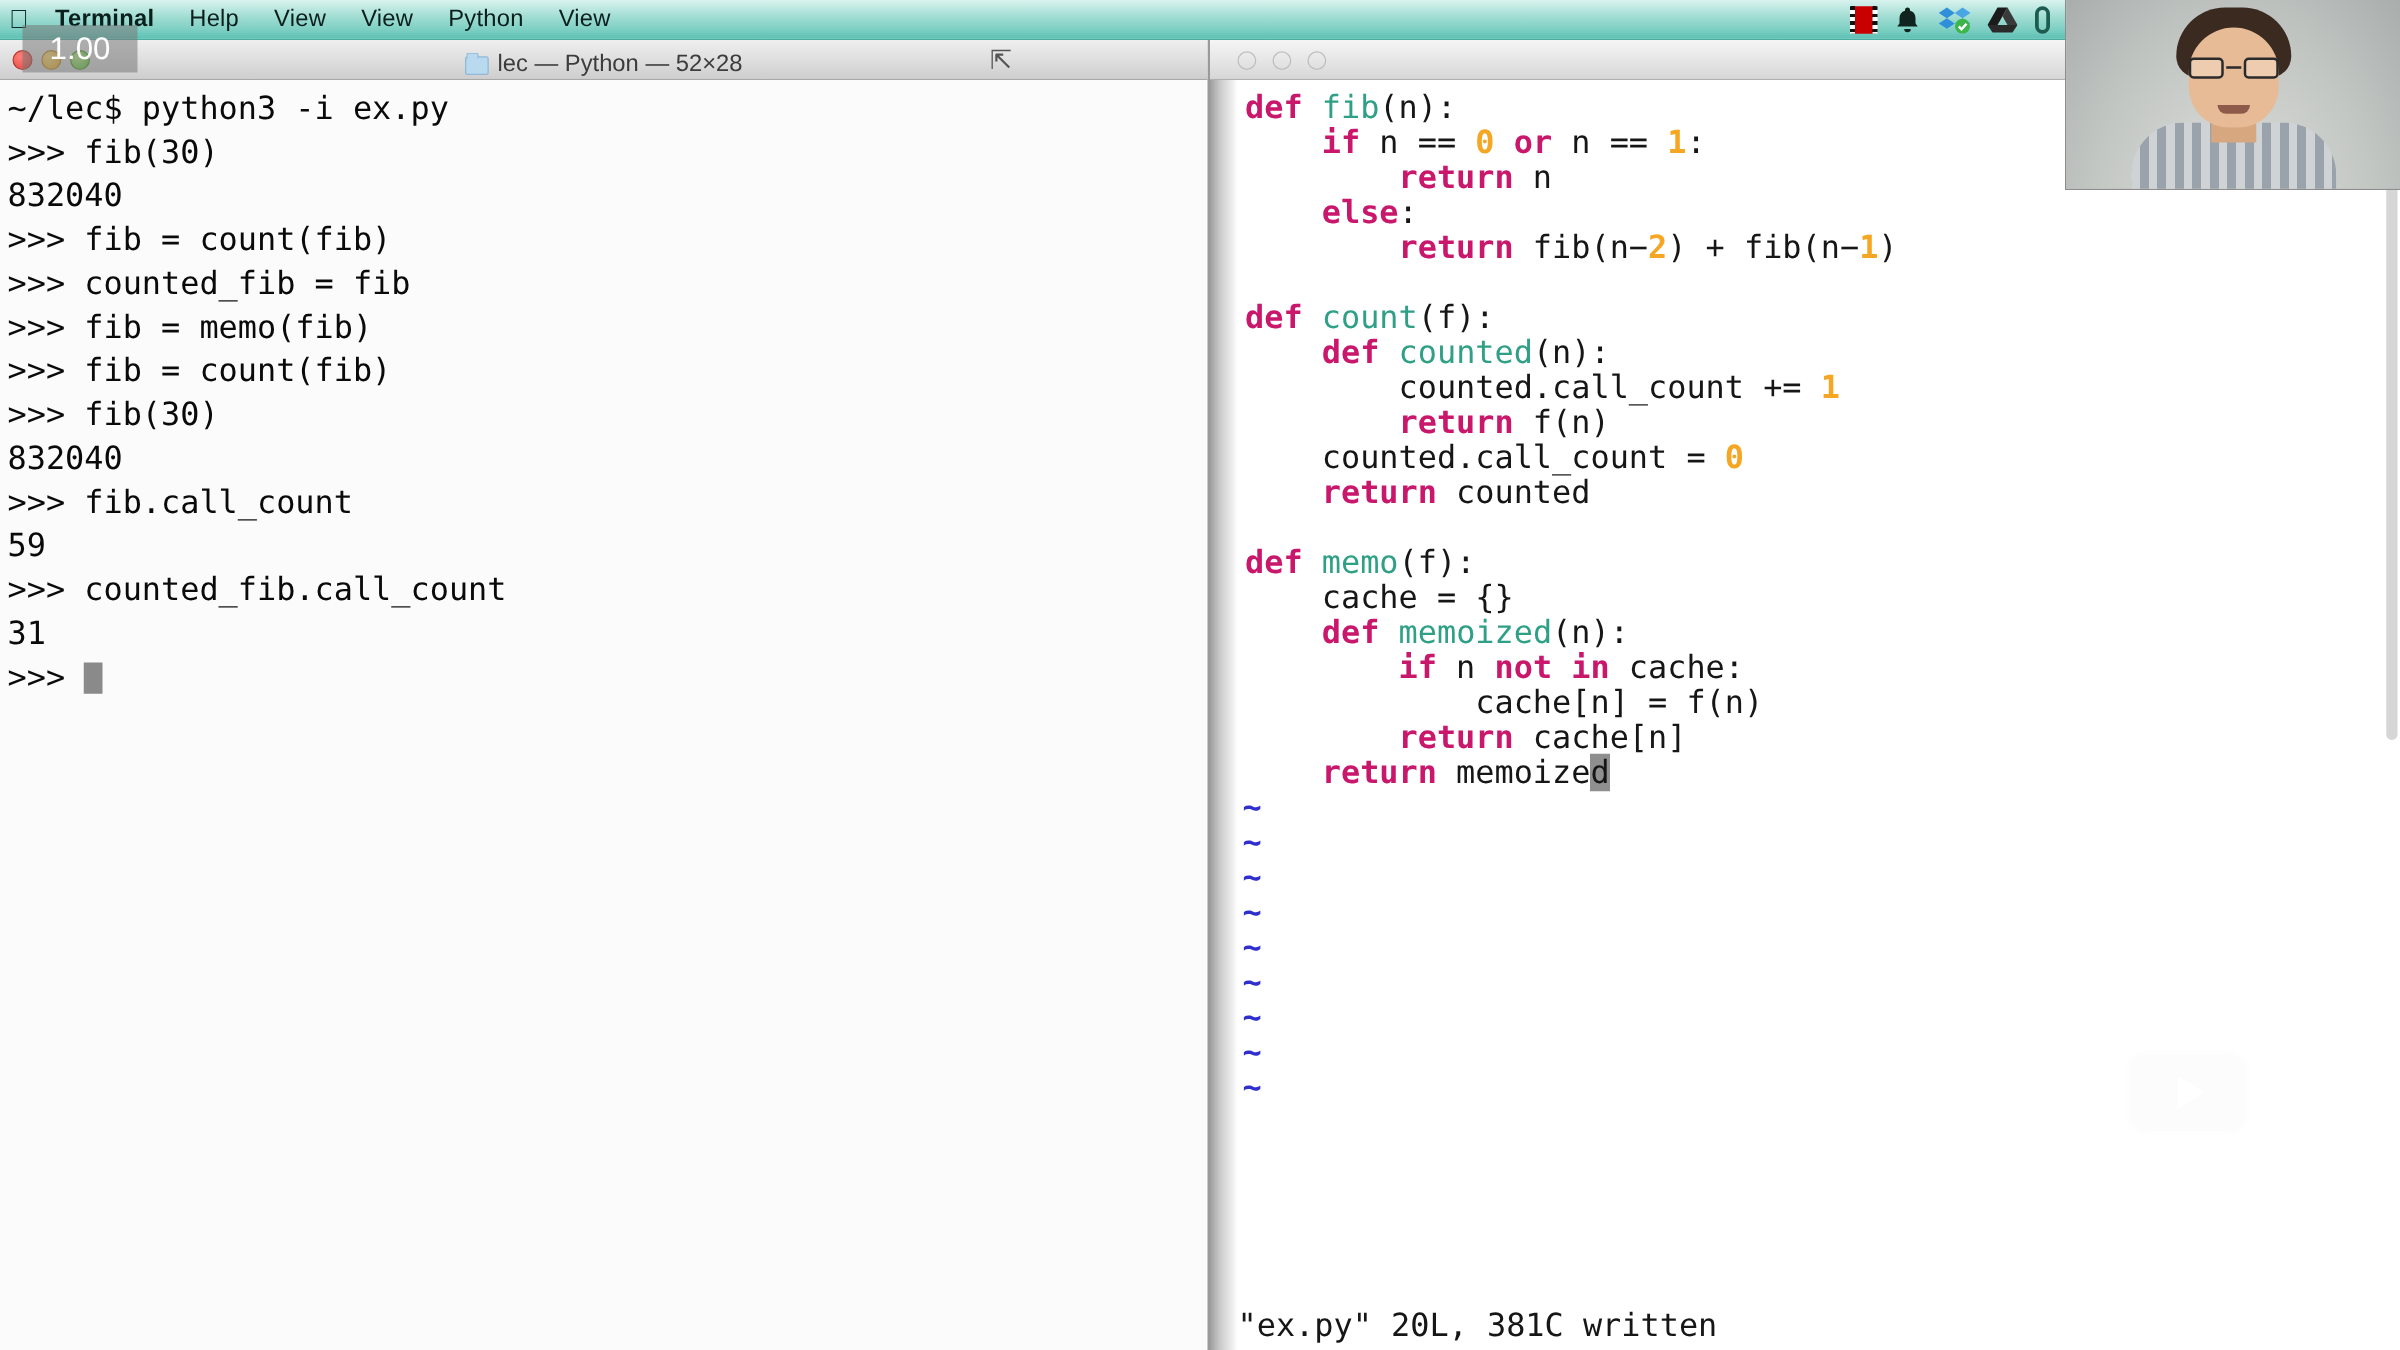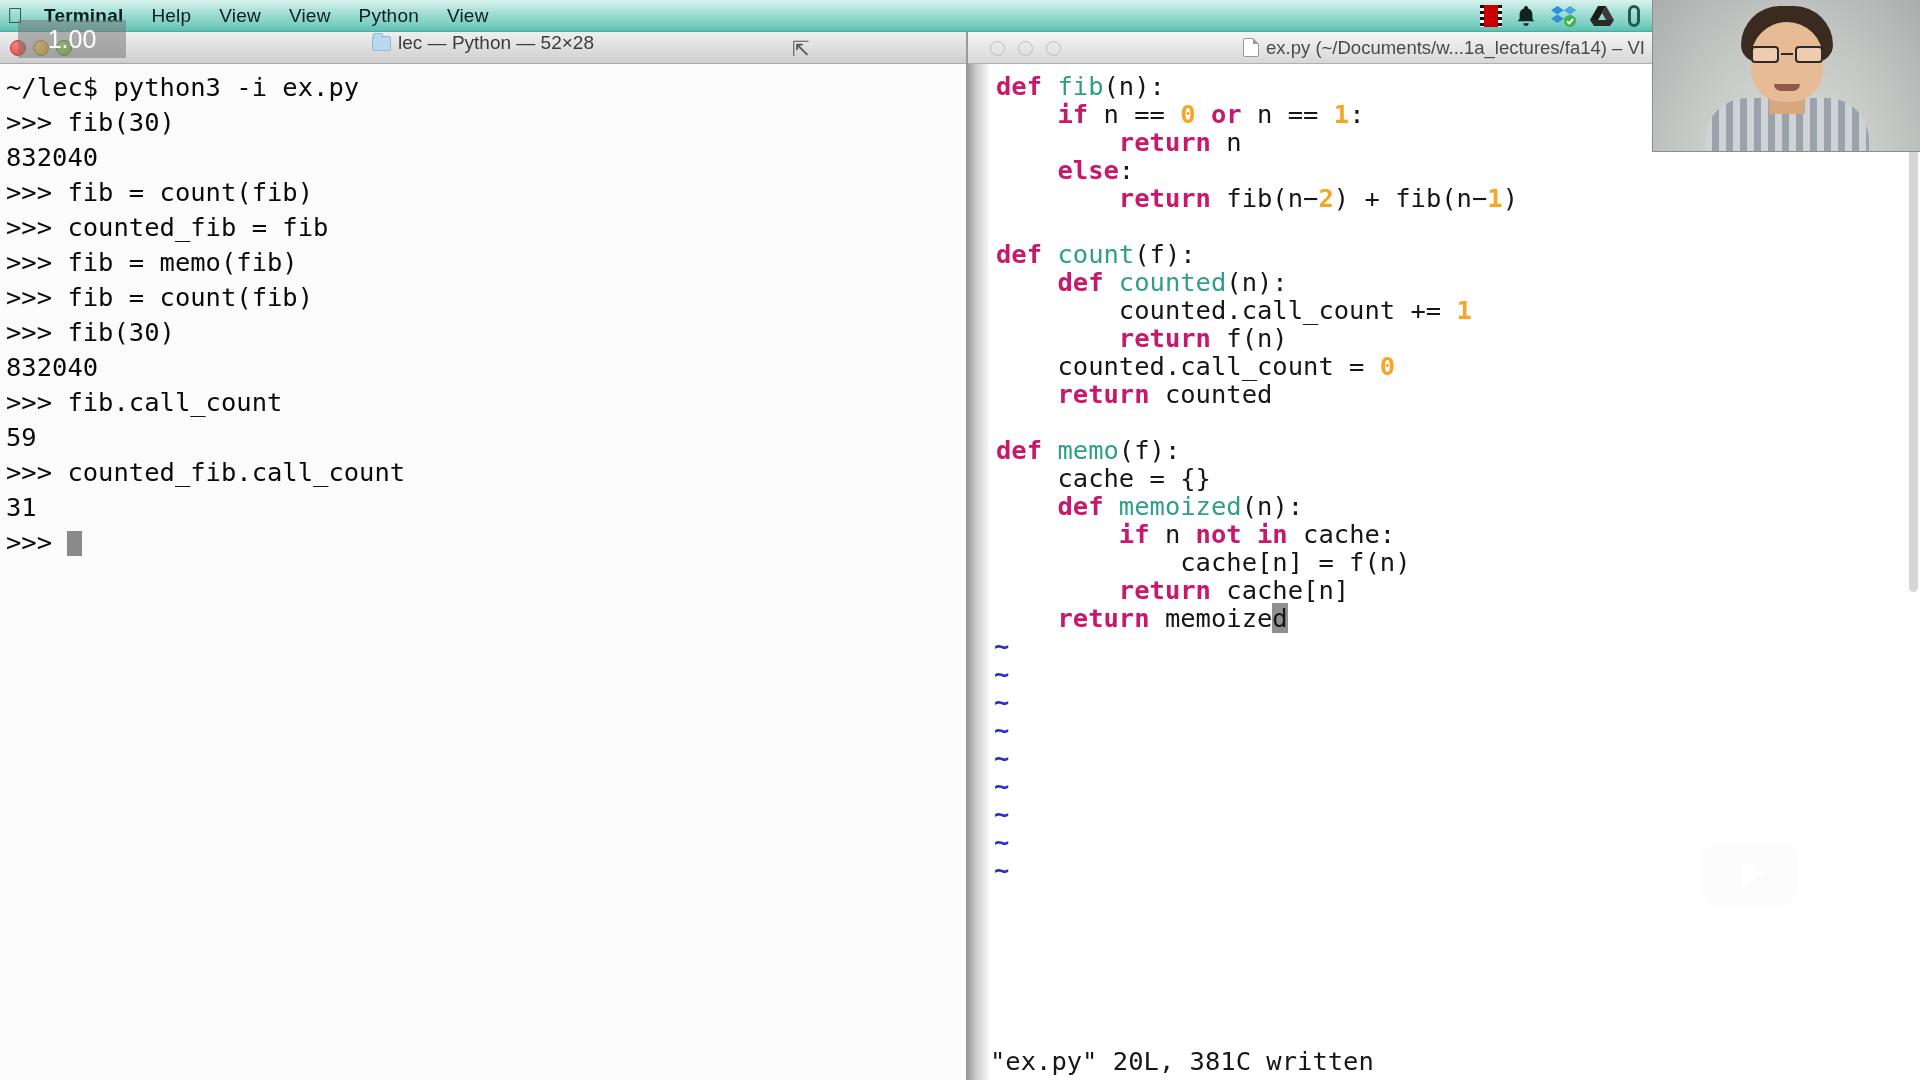--- a/index.html
+++ b/index.html
@@ -43,21 +43,21 @@
 
   
   #terminal {
     position:absolute; left:0; top:32px; width:968px; height:1048px;
     background:#fbfbfb; border-right:2px solid #9a9a9a;
   }
   #term-titlebar {
     height:32px;
     background:linear-gradient(to bottom,#f0efef 0%,#dedddd 55%,#cfcece 100%);
     border-bottom:1px solid #a8a8a8; position:relative; display:flex;
-    align-items:flex-start; justify-content:center;
+    align-items:flex-end; justify-content:center;
   }
   #term-titlebar .lights { position:absolute; left:10px; top:8px; display:flex; gap:7px; }
   .light { width:16px; height:16px; border-radius:50%; }
   .light.r { background:radial-gradient(circle at 35% 30%,#ff8079,#e0443a); border:1px solid #b8352d;}
   .light.y { background:radial-gradient(circle at 35% 30%,#ffe07e,#e8ac1e); border:1px solid #bf8a14;}
   .light.g { background:radial-gradient(circle at 35% 30%,#b7f08a,#5cbf35); border:1px solid #469a27;}
   #term-titlebar .ttl { font-size:19px; color:#3c3c3c; display:flex; align-items:center; gap:7px; }
   .folder { width:19px; height:15px; background:#b9d9ef; border:1px solid #8fb9d6; border-radius:2px; position:relative; }
   .folder:before { content:""; position:absolute; top:-4px; left:0; width:8px; height:4px;
                    background:#b9d9ef; border:1px solid #8fb9d6; border-bottom:none; border-radius:2px 2px 0 0;}
@@ -144,21 +144,21 @@
   #watermark {
     position:absolute; right:120px; top:840px; width:100px; height:68px;
     border:3px solid rgba(255,255,255,.65); border-radius:16px;
     background:rgba(245,245,245,.35); display:flex; align-items:center; justify-content:center;
   }
   #watermark .tri { width:0;height:0;border-style:solid;border-width:13px 0 13px 22px;
     border-color:transparent transparent transparent rgba(255,255,255,.95); margin-left:5px; }
 
   
   #recbadge {
-    position:absolute; left:18px; top:20px; width:108px; height:38px;
+    position:absolute; left:18px; top:20px; width:92px; height:38px;
     background:rgba(120,120,120,.55); display:flex; align-items:center; justify-content:center;
     color:#fff; font-size:25px; font-family:"Liberation Sans", sans-serif;
   }
 </style>
 </head>
 <body>
 
 <div id="screen">
 
   <div id="menubar">
@@ -266,24 +266,20 @@
     <div id="term-body"><div>~/lec$ python3 -i ex.py</div><div>&gt;&gt;&gt; fib(30)</div><div>832040</div><div>&gt;&gt;&gt; fib = count(fib)</div><div>&gt;&gt;&gt; counted_fib = fib</div><div>&gt;&gt;&gt; fib = memo(fib)</div><div>&gt;&gt;&gt; fib = count(fib)</div><div>&gt;&gt;&gt; fib(30)</div><div>832040</div><div>&gt;&gt;&gt; fib.call_count</div><div>59</div><div>&gt;&gt;&gt; counted_fib.call_count</div><div>31</div><div>&gt;&gt;&gt; <span class="cursorblock"></span></div></div>
   </div>
 
   <div id="vim">
     <div id="vim-titlebar">
       <span class="resize-grip">⇱</span>
       <div class="lights">
         <div class="light off"></div>
         <div class="light off"></div>
         <div class="light off"></div>
-      </div>
-      <div class="ttl">
-        <span class="docicon"></span>
-        <span>ex.py (~/Documents/w...1a_lectures/fa14) – VI</span>
       </div>
     </div>
 
     <div id="vim-gutter"></div>
     <div id="vim-body"><div><span></span><span class="kw">def </span><span class="fn">fib</span><span class="pl">(n):</span></div><div><span>    </span><span class="kw">if </span><span class="pl">n == </span><span class="num">0</span><span class="pl"> </span><span class="kw">or </span><span class="pl">n == </span><span class="num">1</span><span class="pl">:</span></div><div><span>        </span><span class="kw">return </span><span class="pl">n</span></div><div><span>    </span><span class="kw">else</span><span class="pl">:</span></div><div><span>        </span><span class="kw">return </span><span class="pl">fib(n−</span><span class="num">2</span><span class="pl">) + fib(n−</span><span class="num">1</span><span class="pl">)</span></div><div>&nbsp;</div><div><span></span><span class="kw">def </span><span class="fn">count</span><span class="pl">(f):</span></div><div><span>    </span><span class="kw">def </span><span class="fn">counted</span><span class="pl">(n):</span></div><div><span>        </span><span class="pl">counted.call_count += </span><span class="num">1</span></div><div><span>        </span><span class="kw">return </span><span class="pl">f(n)</span></div><div><span>    </span><span class="pl">counted.call_count = </span><span class="num">0</span></div><div><span>    </span><span class="kw">return </span><span class="pl">counted</span></div><div>&nbsp;</div><div><span></span><span class="kw">def </span><span class="fn">memo</span><span class="pl">(f):</span></div><div><span>    </span><span class="pl">cache = {}</span></div><div><span>    </span><span class="kw">def </span><span class="fn">memoized</span><span class="pl">(n):</span></div><div><span>        </span><span class="kw">if </span><span class="pl">n </span><span class="kw">not in </span><span class="pl">cache:</span></div><div><span>            </span><span class="pl">cache[n] = f(n)</span></div><div><span>        </span><span class="kw">return </span><span class="pl">cache[n]</span></div><div><span>    </span><span class="kw">return </span><span class="pl">memoize</span><span class="vim-cursor">d</span></div><div class="tilde" style="margin-left: -2px;">~</div><div class="tilde" style="margin-left: -2px;">~</div><div class="tilde" style="margin-left: -2px;">~</div><div class="tilde" style="margin-left: -2px;">~</div><div class="tilde" style="margin-left: -2px;">~</div><div class="tilde" style="margin-left: -2px;">~</div><div class="tilde" style="margin-left: -2px;">~</div><div class="tilde" style="margin-left: -2px;">~</div><div class="tilde" style="margin-left: -2px;">~</div></div>
     <div id="vim-status">"ex.py" 20L, 381C written</div>
     <div id="vim-scrollbar"></div>
   </div>
 
   <div id="webcam">

